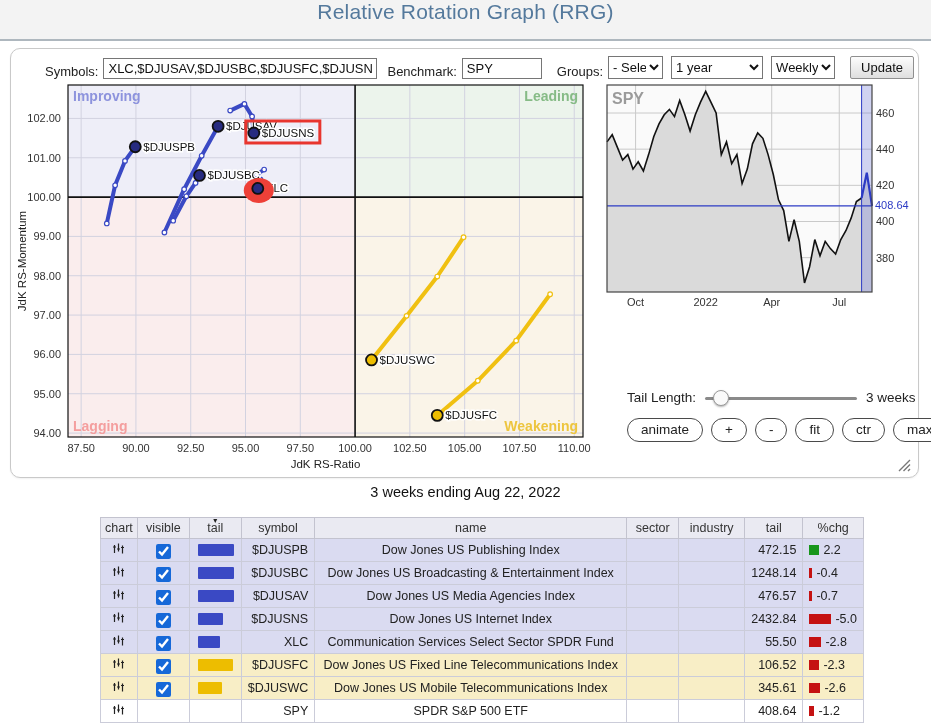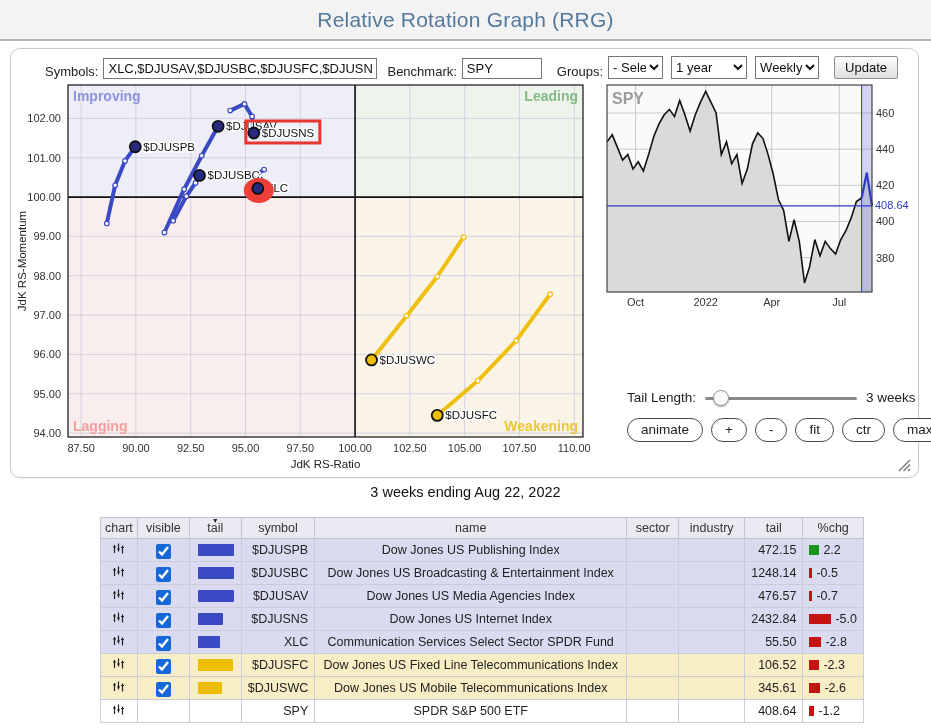--- a/index.html
+++ b/index.html
@@ -1,34 +1,34 @@
 <!DOCTYPE html>
 <html><head>
 <meta charset="utf-8">
 <style>
   html,body{margin:0;padding:0;}
   body{width:931px;height:728px;position:relative;overflow:hidden;background:#fff;
        font-family:"Liberation Sans",sans-serif;color:#222;}
   
   .titlebar{position:absolute;top:0;left:0;width:931px;height:39px;background:#f3f3f3;
-            border-bottom:2px solid #aeb7be;display:flex;align-items:center;justify-content:center;}
+            border-bottom:2px solid #aeb7be;display:flex;justify-content:center;}
   .titlebar h1{margin:0;font-size:21px;font-weight:400;color:#54799c;letter-spacing:.2px;}
   
   .panel{position:absolute;left:10px;top:48px;width:907px;height:428px;background:#fff;
          border:1px solid #c9c9c9;border-radius:10px;box-shadow:0 1px 2px rgba(0,0,0,.06);}
   .toolbar{position:absolute;left:34px;top:7px;display:flex;align-items:flex-end;gap:5px;
            font-size:13px;white-space:nowrap;}
   .toolbar label{color:#222;}
   .toolbar input,.toolbar select{font-family:"Liberation Sans",sans-serif;font-size:13px;
            border:1px solid #767676;background:#fff;height:21px;box-sizing:border-box;color:#111;}
   #symbols-input{width:274px;padding:0 4px;}
   #benchmark-input{width:80px;padding:0 4px;margin-right:10px;}
   .toolbar select{height:23px;margin-right:3px;}
   #groups-select{width:55px;}
-  #period-select{width:76px;}
+  #period-select{width:92px;}
   #interval-select{width:64px;}
   #update-btn{font-family:"Liberation Sans",sans-serif;font-size:13px;color:#111;
            border:1px solid #8f8f8f;background:linear-gradient(#fdfdfd,#dedede);
            border-radius:2px;height:23px;padding:0 10px;margin-left:7px;}
   
   #rrg-svg{position:absolute;left:2px;top:32px;}
   #mini-svg{position:absolute;left:586px;top:32px;}
   
   .tail-row{position:absolute;left:616px;top:341px;display:flex;align-items:flex-start;
             font-size:13.5px;color:#222;}
@@ -290,21 +290,21 @@
           </svg></td>
         <td class="c-vis"><input type="checkbox" checked="" style=""></td>
         <td class="c-tail">
           <div class="swatch" style="background: rgb(58, 73, 196); width: 36px;"></div>
         </td>
         <td class="c-sym">$DJUSBC</td>
         <td class="c-name">Dow Jones US Broadcasting &amp; Entertainment Index</td>
         <td class="c-sector"></td>
         <td class="c-ind"></td>
         <td class="c-price">1248.14</td>
-        <td class="c-chg"><span class="chgbar" style="width: 3px; background: rgb(197, 18, 18);"></span><span>-0.5</span></td>
+        <td class="c-chg"><span class="chgbar" style="width: 3px; background: rgb(197, 18, 18);"></span><span>-0.4</span></td>
       </tr>
       <tr class="blue">
         <td class="c-chart"><svg width="13" height="13" viewBox="0 0 13 13">
             <path d="M2.5 3v8 M1 5h3 M6.5 1.5v8 M5 7h3 M10.5 3.5v8 M9 5.5h3" stroke="#222" stroke-width="1.2" fill="none"></path>
           </svg></td>
         <td class="c-vis"><input type="checkbox" checked="" style=""></td>
         <td class="c-tail">
           <div class="swatch" style="background: rgb(58, 73, 196); width: 36px;"></div>
         </td>
         <td class="c-sym">$DJUSAV</td>

